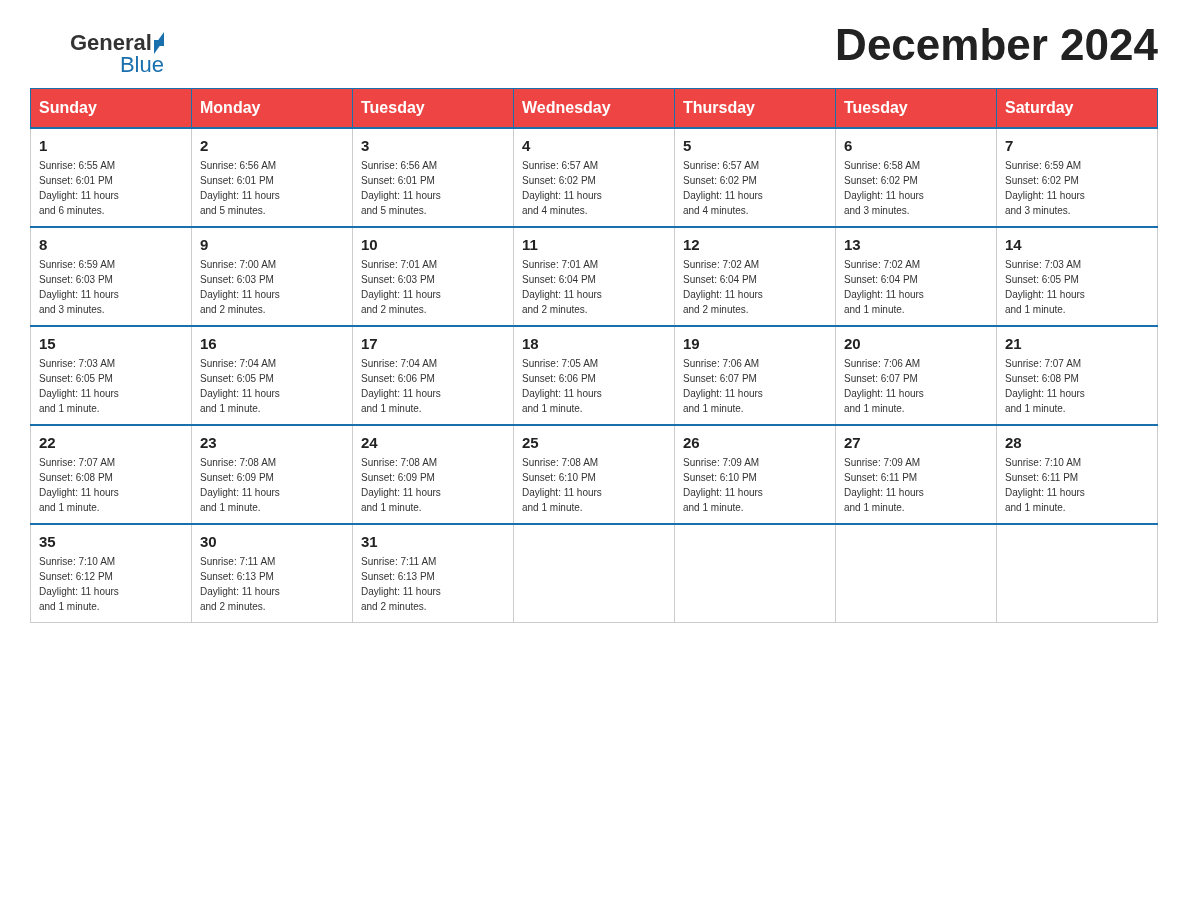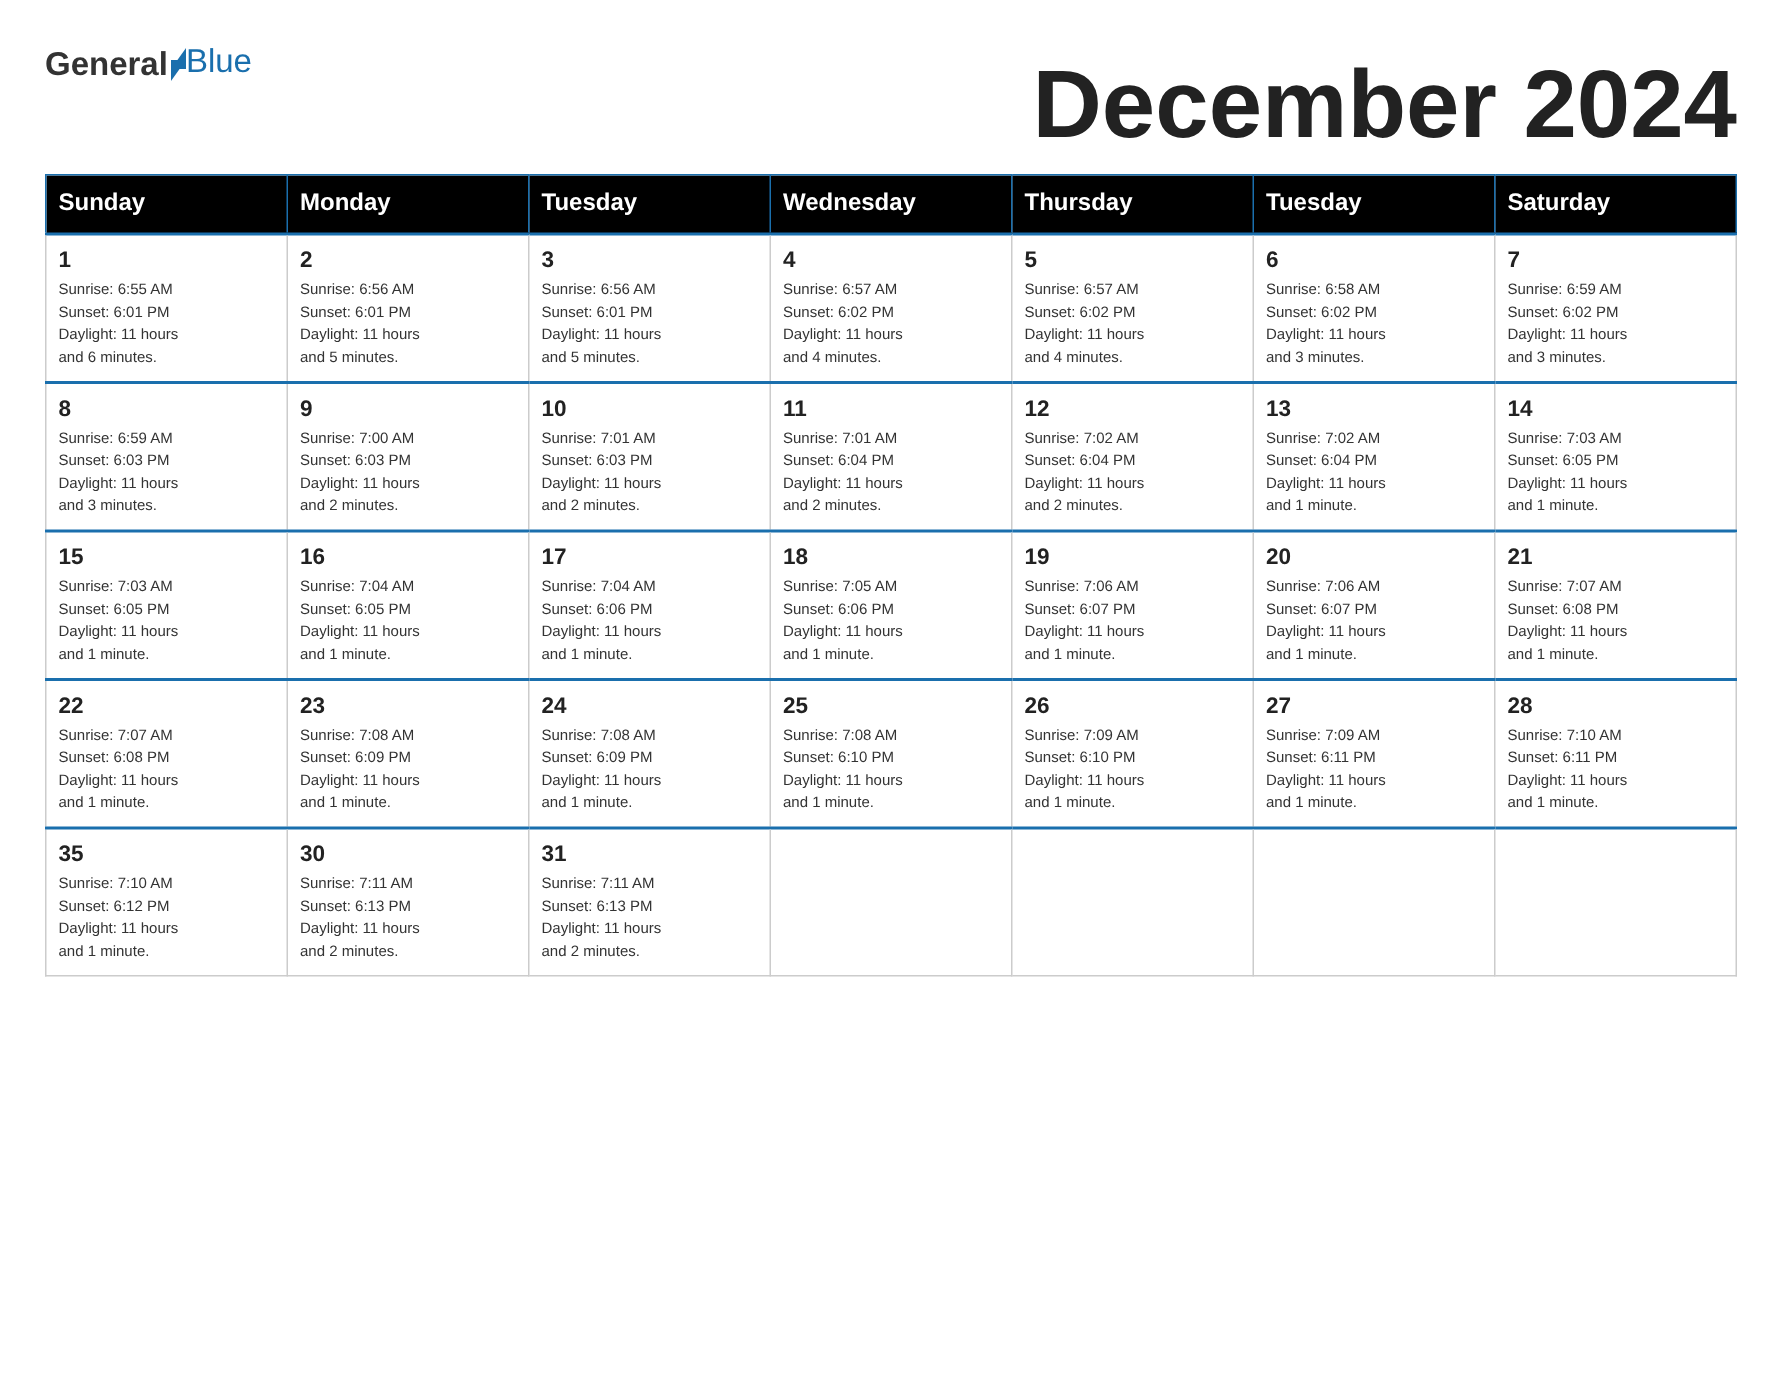--- a/index.html
+++ b/index.html
@@ -29,37 +29,36 @@
     }
     .logo-text-blue {
       font-size: 22px;
       font-weight: normal;
       color: #1a6fad;
     }
     .title-section {
       text-align: right;
     }
     .month-title {
-      font-size: 64px;
+      font-size: 44px;
       font-weight: bold;
       color: #222;
-      margin-top: 12px;
     }
     .subtitle {
       font-size: 20px;
       color: #444;
       margin-top: 2px;
     }
     .calendar-table {
       width: 100%;
       border-collapse: collapse;
       margin-top: 10px;
     }
     .calendar-table th {
-      background-color: #000000;
+      background-color: #ef4444;
       color: #fff;
       font-size: 16px;
       font-weight: bold;
       padding: 10px 8px;
       text-align: left;
       border: 1px solid #1a6fad;
     }
     .calendar-table td {
       vertical-align: top;
       padding: 8px 8px;
@@ -95,21 +94,21 @@
     }
     .row-top td {
       border-top: 2px solid #1a6fad !important;
     }
   </style>
 </head>
 <body>
 
 <div class="header-area">
   <div class="logo">
-    <div style="display:flex; flex-direction:row; align-items:center;">
+    <div style="display:flex; flex-direction:column; align-items:flex-end;margin-left:40px;">
       <div style="display:flex; align-items:center;">
         <span class="logo-text-general">General</span>
         <div style="display:flex; flex-direction:column; align-items:center; margin-left:2px;">
           <div style="width:0; height:0; border-left:10px solid transparent; border-right:0px solid transparent; border-bottom:14px solid #1a6fad; margin-bottom:-3px;"></div>
           <div style="width:0; height:0; border-left:0px solid transparent; border-right:10px solid transparent; border-top:14px solid #1a6fad; margin-top:-3px;"></div>
         </div>
       </div>
       <span class="logo-text-blue" style="margin-top:-4px;">Blue</span>
     </div>
   </div>

